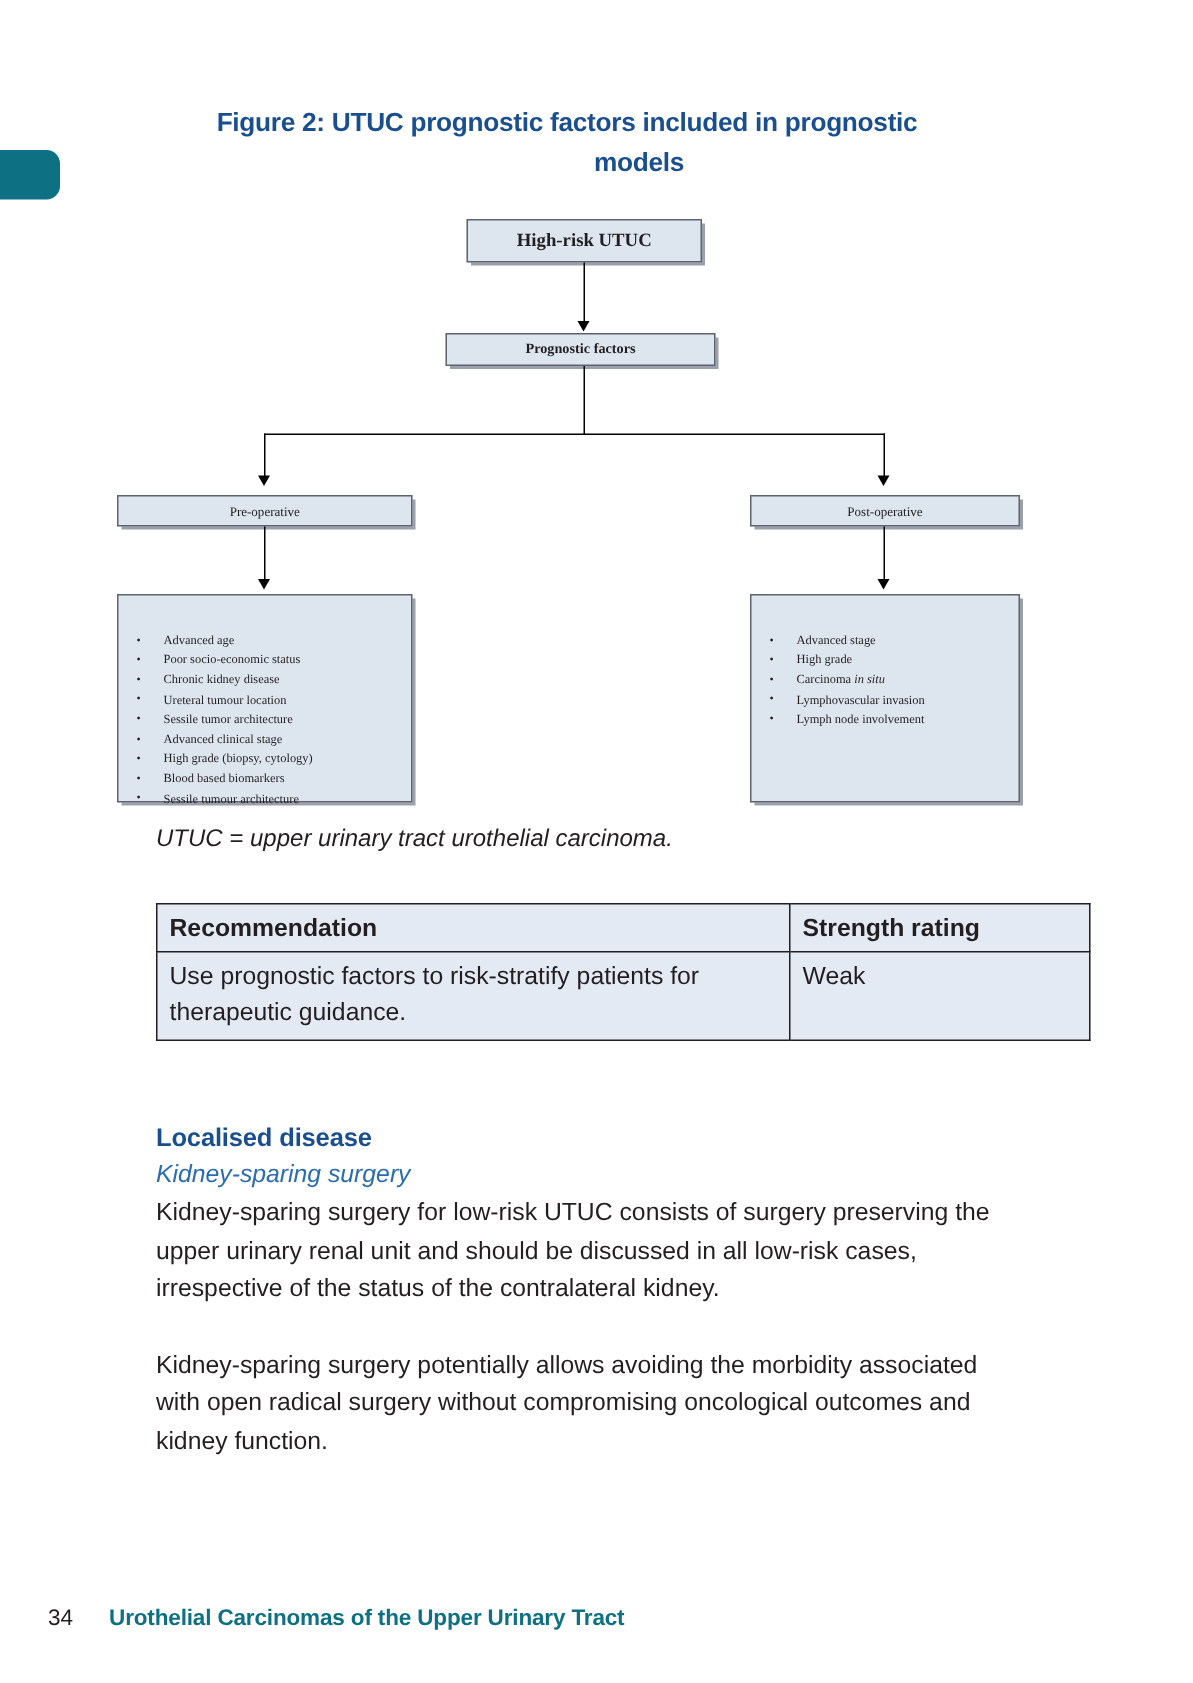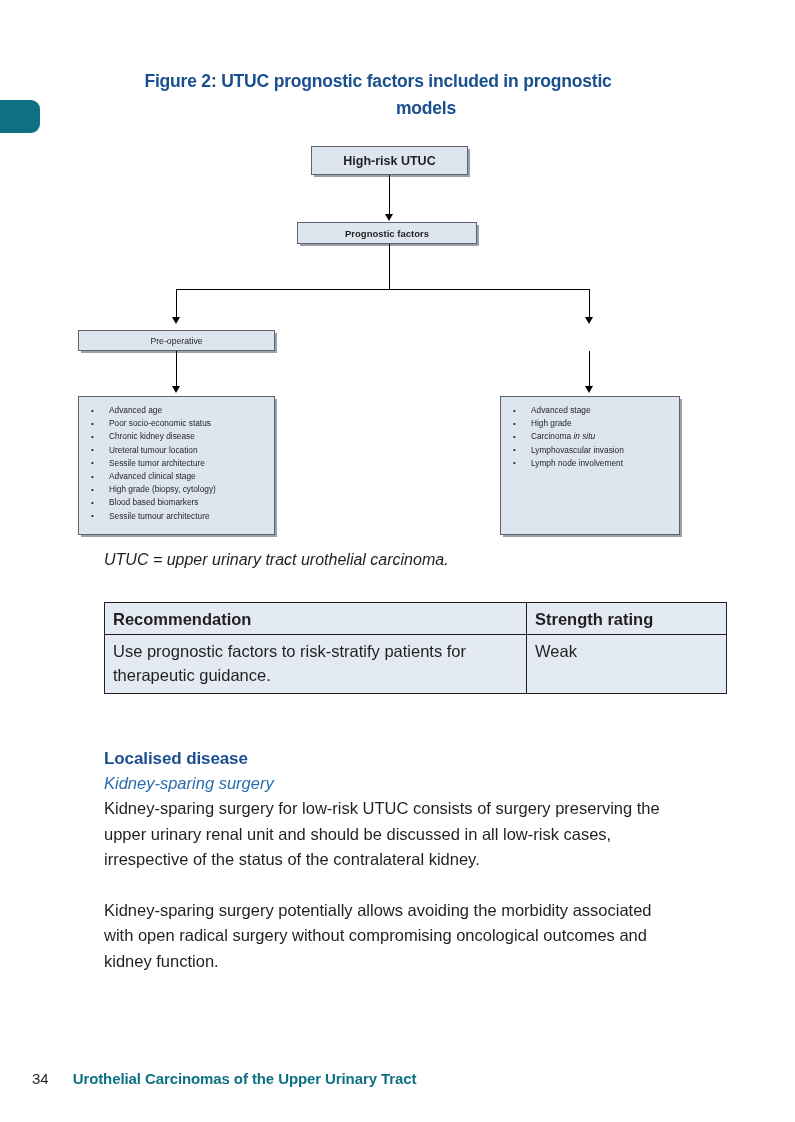--- a/index.html
+++ b/index.html
@@ -46,20 +46,21 @@
   }
 
   
   .flow {
     position: absolute;
     left: 0;
     top: 0;
     width: 717px;
     height: 1122px;
     pointer-events: none;
+    font-family: Liberation Serif, serif;
   }
   .fbox {
     position: absolute;
     background: #dde5ef;
     border: 1px solid #5d6470;
     box-shadow: 2.5px 2.5px 0 -0.5px #9aa1ab;
     box-sizing: border-box;
     pointer-events: auto;
   }
   .fbox.title-box {
@@ -87,21 +88,21 @@
     font-weight: normal;
   }
   #box-preop-list {
     left: 78px; top: 396px; width: 197px; height: 139px;
   }
   #box-postop-list {
     left: 500px; top: 396px; width: 180px; height: 139px;
   }
   .blist {
     margin: 0;
-    padding: 7px 4px 0 8px;
+    padding: 23px 4px 0 8px;
     list-style: none;
   }
   .blist li {
     font-size: 8.3px;
     line-height: 13.2px;
     color: #231f20;
     position: relative;
     padding-left: 22px;
     white-space: nowrap;
   }
@@ -249,20 +250,23 @@
   <div class="ln" style="left:176px; top:289px; width:414px; height:1.3px;"></div>
   <div class="ln" style="left:176px; top:289px; width:1.3px; height:29px;"></div>
   <div class="arrow-head" style="left:172.2px; top:317px;"></div>
   <div class="ln" style="left:589px; top:289px; width:1.3px; height:29px;"></div>
   <div class="arrow-head" style="left:585.2px; top:317px;"></div>
 
   <div class="fbox title-box" id="box-preop">
     <span>Pre-operative</span>
   </div>
 
+  <div class="fbox title-box" id="box-postop">
+    <span>Post-operative</span>
+  </div>
 
   <div class="ln" style="left:176px; top:351px; width:1.3px; height:36px;"></div>
   <div class="arrow-head" style="left:172.2px; top:386px;"></div>
   <div class="ln" style="left:589px; top:351px; width:1.3px; height:36px;"></div>
   <div class="arrow-head" style="left:585.2px; top:386px;"></div>
 
   <div class="fbox" id="box-preop-list">
     <ul class="blist">
       <li>Advanced age</li>
       <li>Poor socio-economic status</li>

